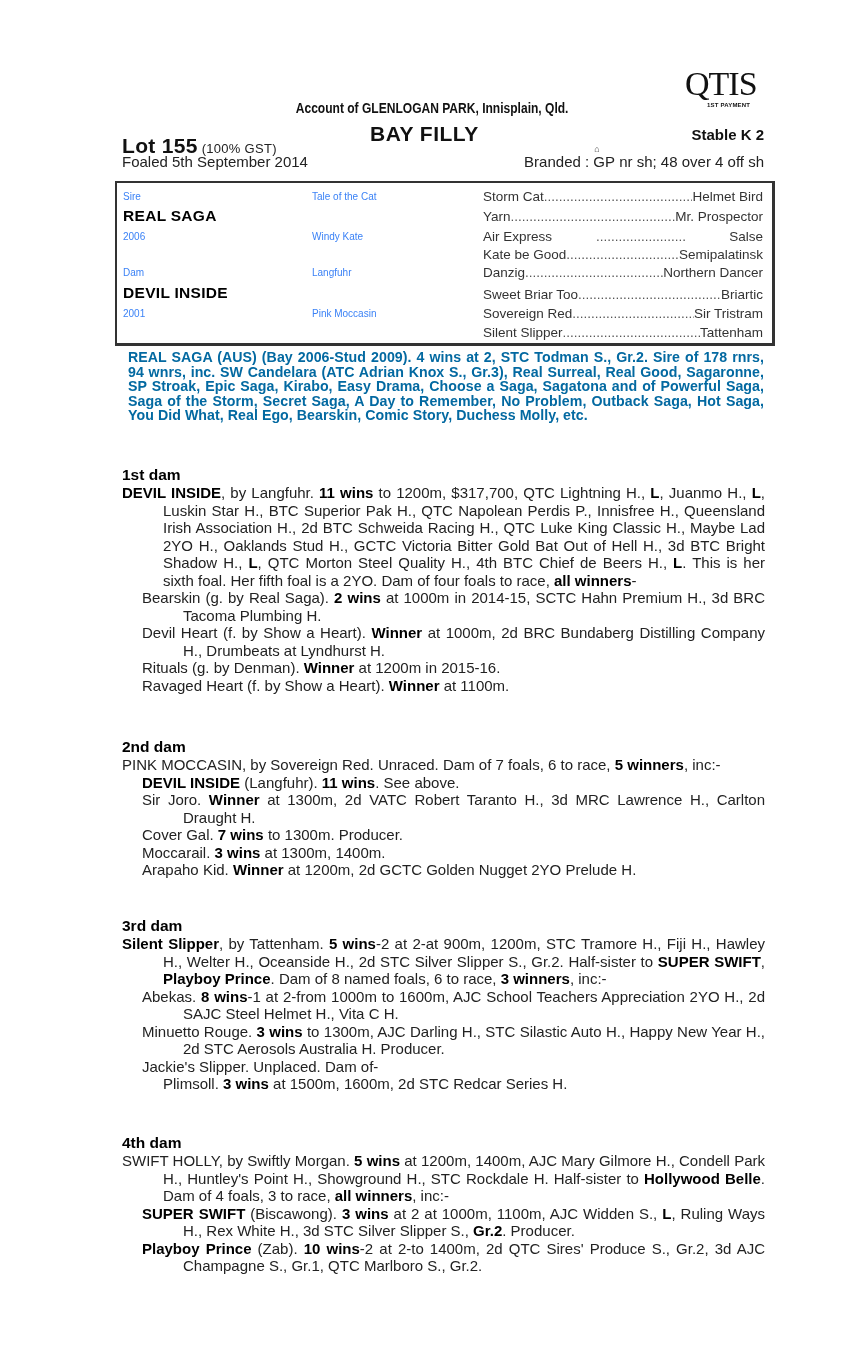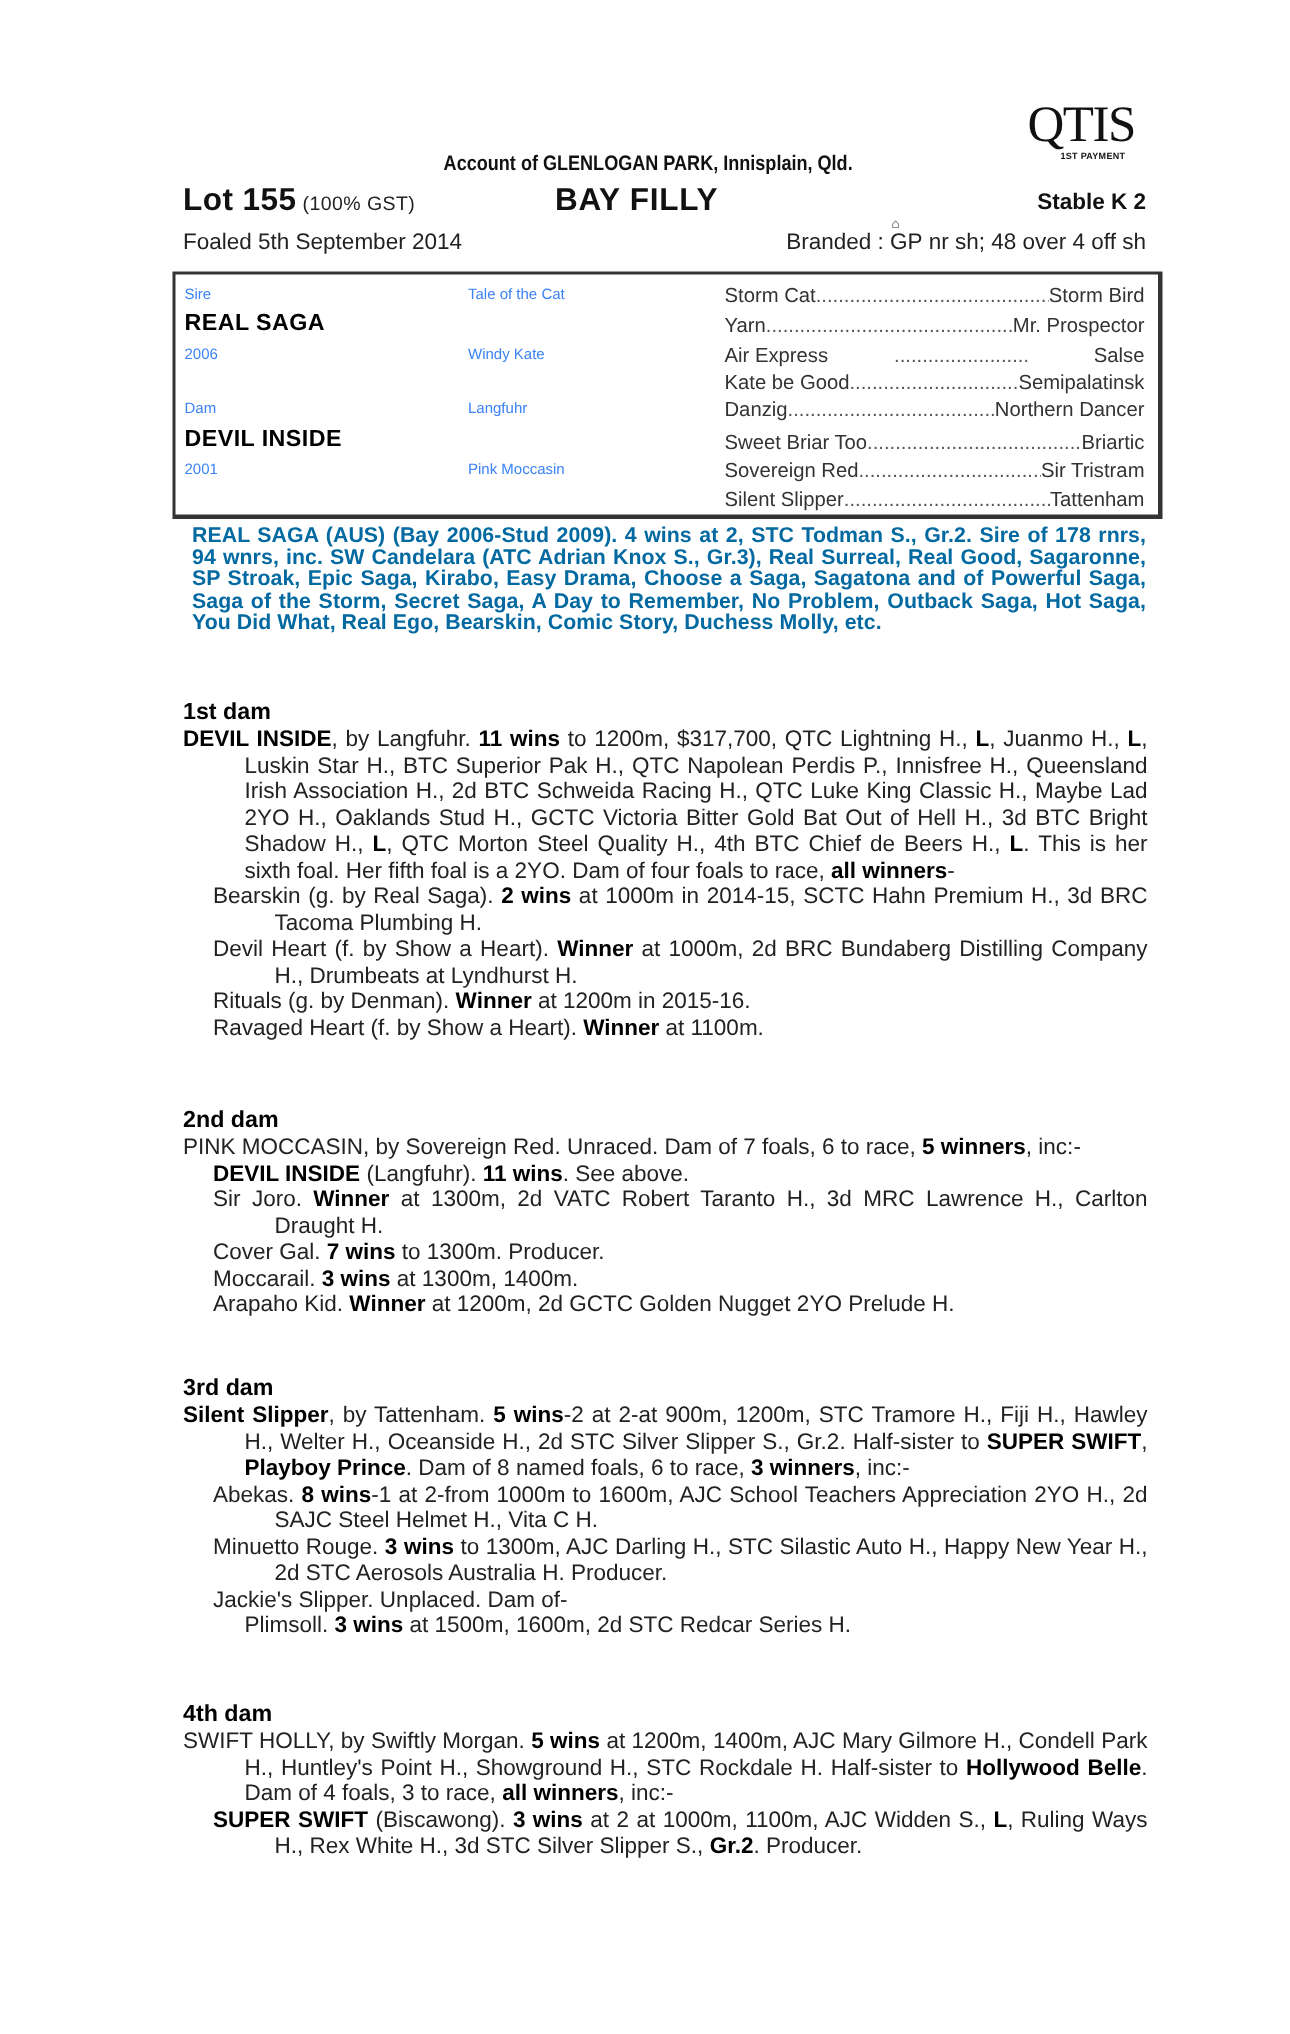--- a/index.html
+++ b/index.html
@@ -7,21 +7,21 @@
   .page { position:absolute; left:0; top:0; width:860px; height:1192px; }
 
   .logo { position:absolute; left:685px; top:70px; width:90px; height:40px; }
   .logo-main { position:absolute; left:0; top:-4px; font-family:"Liberation Serif", serif; font-size:34px; letter-spacing:-1px; color:#111; line-height:36px; }
   .logo-sub { position:absolute; left:22px; top:32px; font-size:6px; font-weight:bold; letter-spacing:0.2px; color:#111; }
 
   .account { position:absolute; left:0; width:860px; top:100px; text-align:center; font-weight:bold; font-size:14px; transform:scaleX(0.86); transform-origin:445px 0; }
   .account span { display:inline-block; }
 
   .lot-row { position:absolute; left:122px; top:122px; width:642px; height:26px; }
-  .lot { position:absolute; left:0; top:0; font-weight:900; font-size:21px; letter-spacing:0.3px;text-align:right; }
+  .lot { position:absolute; left:0; top:12px; font-weight:900; font-size:21px; letter-spacing:0.3px;text-align:right; }
   .gst { font-size:13px; font-weight:normal; color:#222; margin-left:4px; }
   .bay { position:absolute; left:248px; top:0; font-weight:900; font-size:21px; letter-spacing:0.5px; }
   .stable { position:absolute; right:0; top:4px; font-weight:900; font-size:15px; }
 
   .foaled-row { position:absolute; left:122px; top:153px; width:642px; height:20px; font-size:15px; color:#222; }
   .foaled { position:absolute; left:0; top:0; }
   .branded { position:absolute; right:0; top:0; }
   .brand-mark { position:relative; display:inline-block; }
   .brand-mark .crown { position:absolute; left:1px; top:-8px; font-size:9px; line-height:9px; }
 
@@ -79,21 +79,21 @@
     <div class="ped-cell" style="left:6px; top:123px;">2001</div>
 
     <div class="ped-cell" style="left:195px; top:6px;">Tale of the Cat</div>
     <div class="ped-cell" style="left:195px; top:46px;">Windy Kate</div>
     <div class="ped-cell" style="left:195px; top:82px;">Langfuhr</div>
     <div class="ped-cell" style="left:195px; top:123px;">Pink Moccasin</div>
 
     <div class="ped-gp" style="top:6px;">
         <span>Storm Cat</span>
         <span class="dots"></span>
-        <span>Storm Bird</span>
+        <span>Helmet Bird</span>
       </div>
     <div class="ped-gp" style="top:26px;">
         <span>Yarn</span>
         <span class="dots"></span>
         <span>Mr. Prospector</span>
       </div>
     <div class="ped-gp" style="top:46px;gap:44px;">
         <span>Air Express</span>
         <span class="dots"></span>
         <span>Salse</span>
@@ -152,15 +152,16 @@
     <p class="child"><span>Abekas. </span><span class="b">8 wins</span><span>-1 at 2-from 1000m to 1600m, AJC School Teachers Appreciation 2YO H., 2d SAJC Steel Helmet H., Vita C H.</span></p>
     <p class="child"><span>Minuetto Rouge. </span><span class="b">3 wins</span><span> to 1300m, AJC Darling H., STC Silastic Auto H., Happy New Year H., 2d STC Aerosols Australia H. Producer.</span></p>
     <p class="child"><span>Jackie's Slipper. Unplaced. Dam of-</span></p>
     <p class="grandchild"><span>Plimsoll. </span><span class="b">3 wins</span><span> at 1500m, 1600m, 2d STC Redcar Series H.</span></p>
   </div>
 
   <div class="section" style="top:1134px;">
     <h3>4th dam</h3>
     <p class="para"><span>SWIFT HOLLY, by Swiftly Morgan. </span><span class="b">5 wins</span><span> at 1200m, 1400m, AJC Mary Gilmore H., Condell Park H., Huntley's Point H., Showground H., STC Rockdale H. Half-sister to </span><span class="b">Hollywood Belle</span><span>. Dam of 4 foals, 3 to race, </span><span class="b">all winners</span><span>, inc:-</span></p>
     <p class="child"><span class="b">SUPER SWIFT</span><span> (Biscawong). </span><span class="b">3 wins</span><span> at 2 at 1000m, 1100m, AJC Widden S., </span><span class="b">L</span><span>, Ruling Ways H., Rex White H., 3d STC Silver Slipper S., </span><span class="b">Gr.2</span><span>. Producer.</span></p>
+    <p class="child"><span class="b">Playboy Prince</span><span> (Zab). </span><span class="b">10 wins</span><span>-2 at 2-to 1400m, 2d QTC Sires' Produce S., Gr.2, 3d AJC Champagne S., Gr.1, QTC Marlboro S., Gr.2.</span></p>
   </div>
 
 </div>
 
 </body></html>

